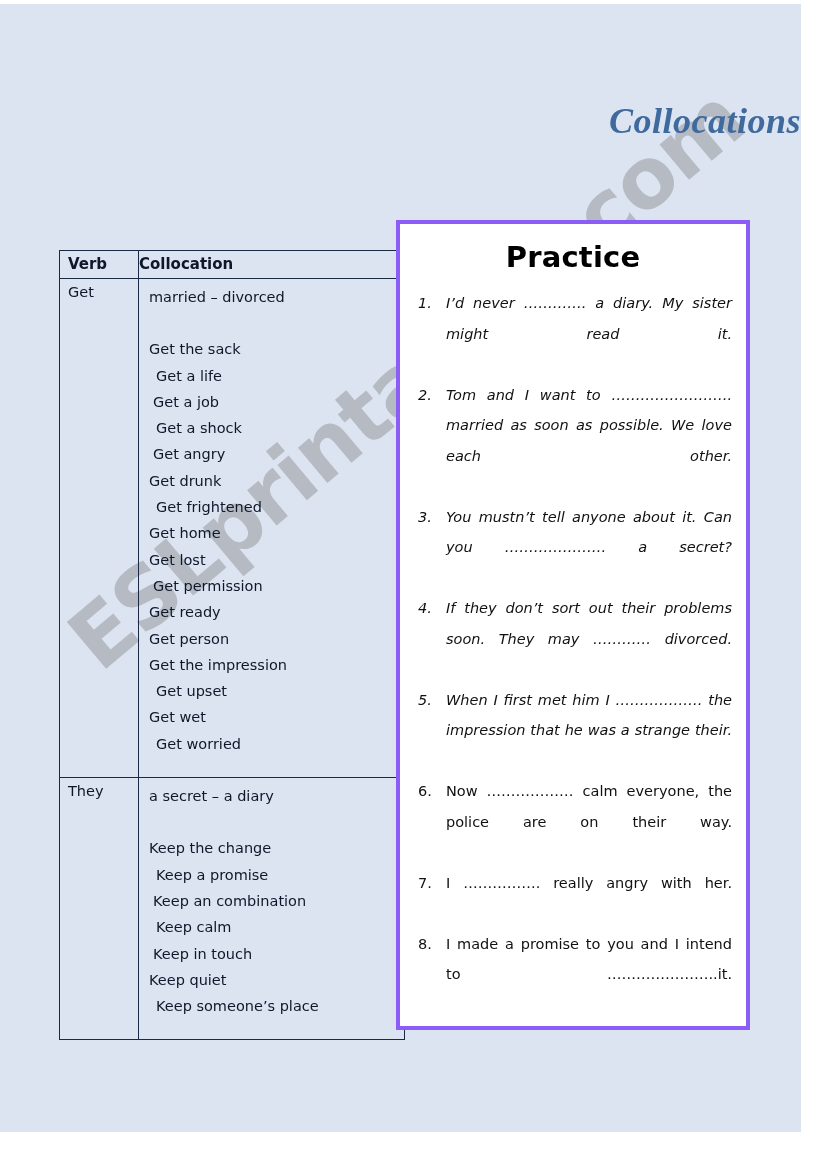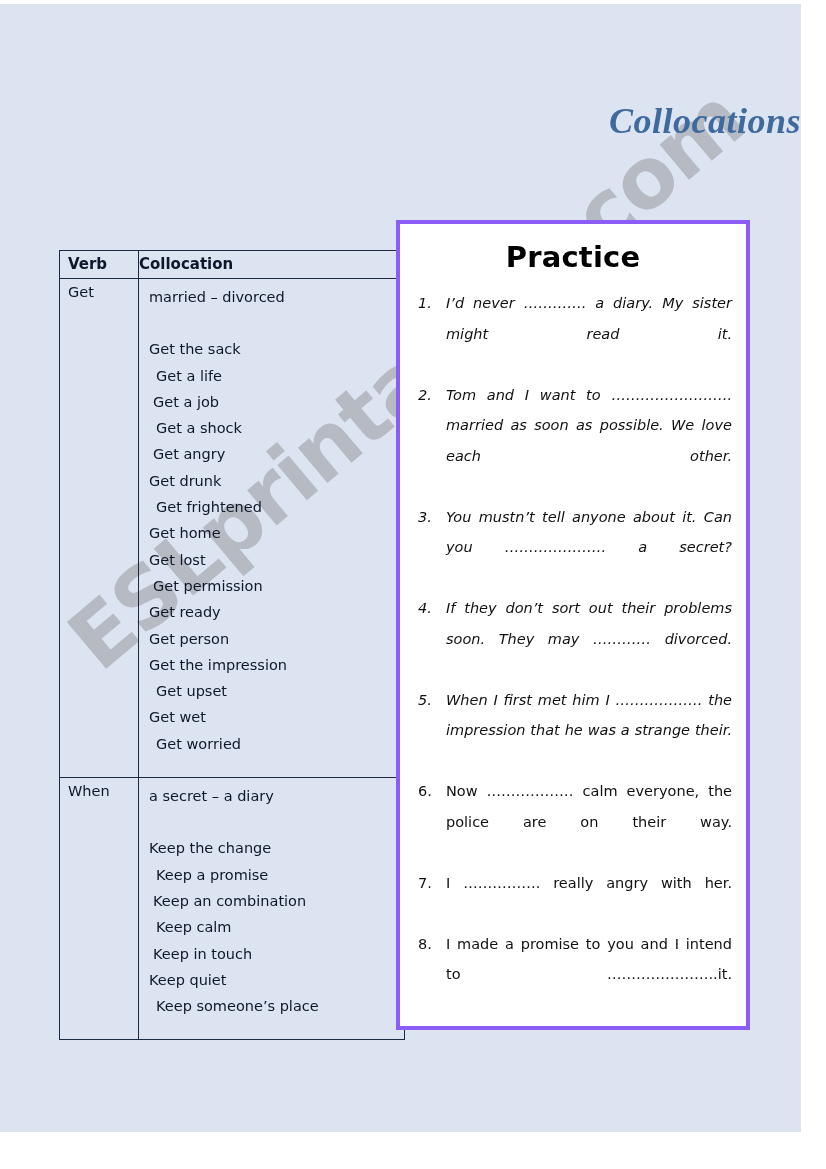--- a/index.html
+++ b/index.html
@@ -234,21 +234,21 @@
             <span class="item i3">Get permission</span>
             <span class="item i1">Get ready</span>
             <span class="item i1">Get person</span>
             <span class="item i1">Get the impression</span>
             <span class="item i2">Get upset</span>
             <span class="item i1">Get wet</span>
             <span class="item i2">Get worried</span>
           </td>
         </tr>
         <tr>
-          <td class="verb-cell col-verb">When</td>
+          <td class="verb-cell col-verb">They</td>
           <td class="colloc-cell">
             <span class="lead">a secret – a diary</span>
             <span class="item i1">Keep the change</span>
             <span class="item i2">Keep a promise</span>
             <span class="item i3">Keep an combination</span>
             <span class="item i2">Keep calm</span>
             <span class="item i3">Keep in touch</span>
             <span class="item i0">Keep quiet</span>
             <span class="item i2">Keep someone’s place</span>
           </td>

